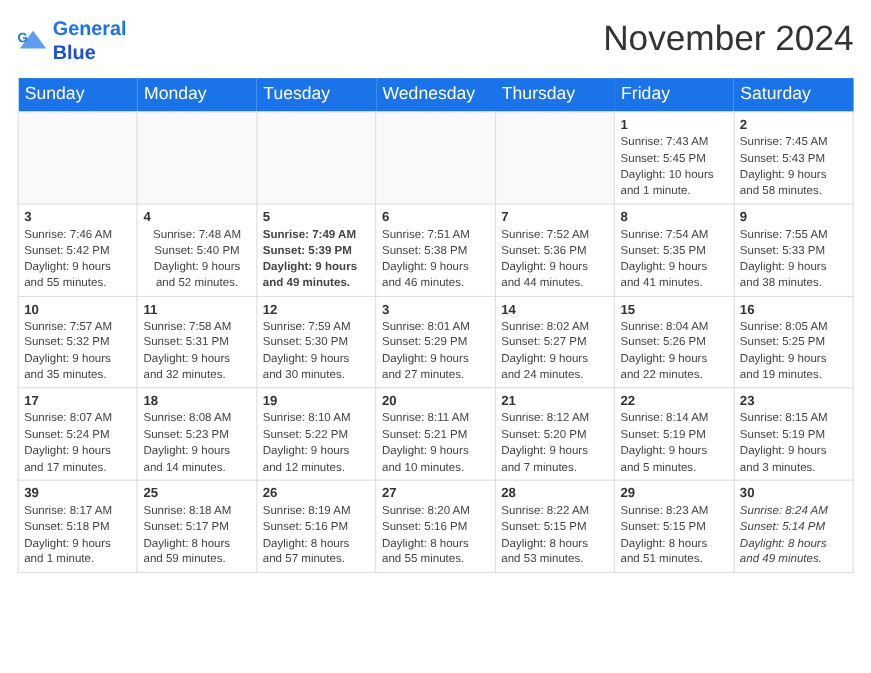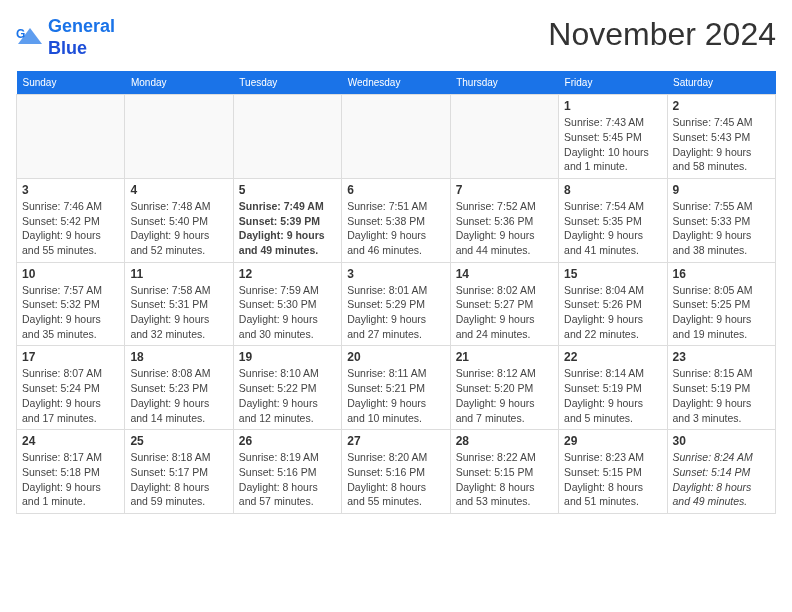--- a/index.html
+++ b/index.html
@@ -45,21 +45,21 @@
     .calendar {
       width: 100%;
       border-collapse: collapse;
       font-size: 11px;
     }
     .calendar th {
       background: #1a73e8;
       color: #fff;
       text-align: left;
       padding: 6px 6px;
-      font-size: 10px;
+      font-size: 16px;
       font-weight: normal;
     }
     .calendar td {
       border: 1px solid #ddd;
       vertical-align: top;
       padding: 4px 5px;
       width: 14.28%;
       height: 80px;
       background: #fff;
     }
@@ -135,21 +135,21 @@
       <tr>
         <td>
           <span class="day-num">3</span>
           <div class="day-info" style="white-space: pre-line;">Sunrise: 7:46 AM
 Sunset: 5:42 PM
 Daylight: 9 hours
 and 55 minutes.</div>
         </td>
         <td>
           <span class="day-num">4</span>
-          <div class="day-info" style="white-space: pre-line;">Sunrise: 7:48 AM
+          <div class="day-info" style="white-space: pre-line; text-align: center;">Sunrise: 7:48 AM
 Sunset: 5:40 PM
 Daylight: 9 hours
 and 52 minutes.</div>
         </td>
         <td>
           <span class="day-num">5</span>
           <div class="day-info" style="white-space: pre-line; font-weight: bold;">Sunrise: 7:49 AM
 Sunset: 5:39 PM
 Daylight: 9 hours
 and 49 minutes.</div>
@@ -280,21 +280,21 @@
         <td>
           <span class="day-num">23</span>
           <div class="day-info" style="white-space: pre-line;">Sunrise: 8:15 AM
 Sunset: 5:19 PM
 Daylight: 9 hours
 and 3 minutes.</div>
         </td>
       </tr>
       <tr>
         <td>
-          <span class="day-num">24</span>
+          <span class="day-num">39</span>
           <div class="day-info" style="white-space: pre-line;">Sunrise: 8:17 AM
 Sunset: 5:18 PM
 Daylight: 9 hours
 and 1 minute.</div>
         </td>
         <td>
           <span class="day-num">25</span>
           <div class="day-info" style="white-space: pre-line;">Sunrise: 8:18 AM
 Sunset: 5:17 PM
 Daylight: 8 hours

